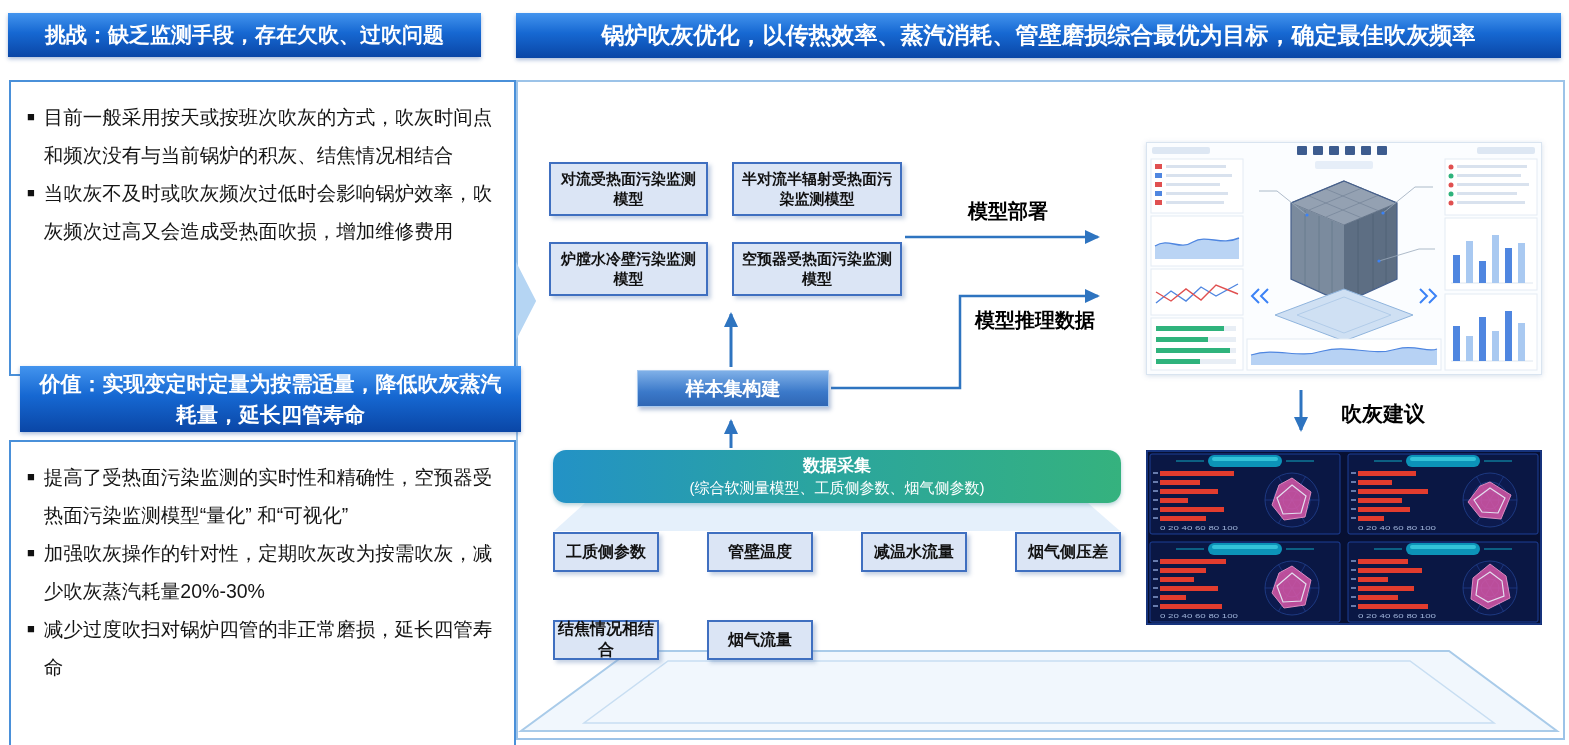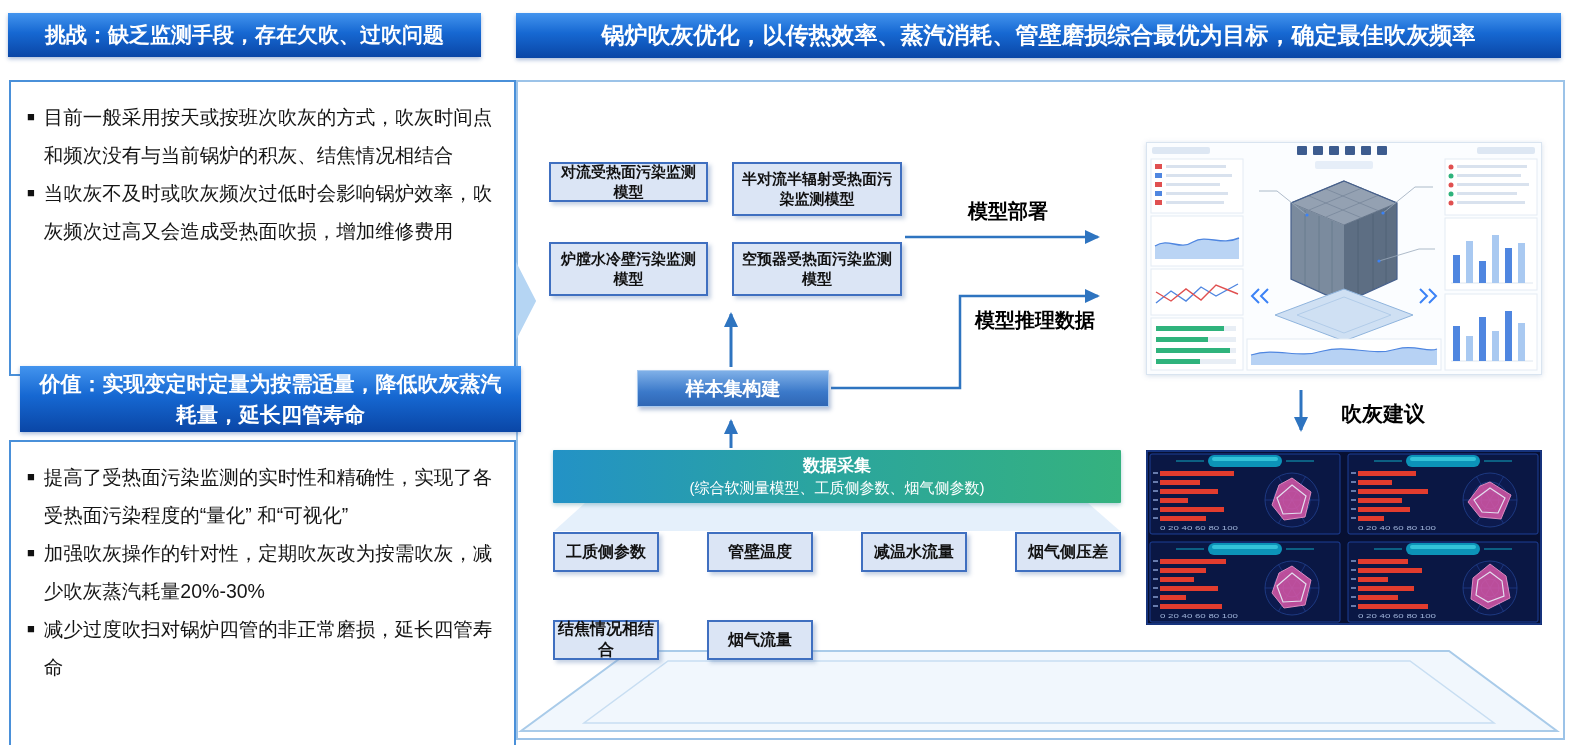--- a/index.html
+++ b/index.html
@@ -31,41 +31,41 @@
     position:absolute;left:516px;top:80px;width:1045px;height:656px;
     background:#ffffff;border:2px solid #9cc3e8;z-index:0;
   }
 
   .model-box{
     position:absolute;z-index:2;background:#dbe5f5;border:2px solid #3f6fc0;
     display:flex;align-items:center;justify-content:center;text-align:center;
     font-weight:bold;font-size:15px;color:#111;line-height:1.35;padding:3px 8px;box-sizing:border-box;
     box-shadow:3px 3px 4px rgba(110,140,185,.4);
   }
-  #model-1{left:549px;top:162px;width:159px;height:40px;}
+  #model-1{left:549px;top:162px;width:159px;height:54px;}
   #model-2{left:732px;top:162px;width:170px;height:54px;}
   #model-3{left:549px;top:242px;width:159px;height:54px;}
   #model-4{left:732px;top:242px;width:170px;height:54px;}
 
   .flow-label{position:absolute;z-index:2;font-weight:bold;font-size:20px;color:#000;text-align:center;}
   #label-deploy{left:935px;top:198px;width:146px;}
   #label-inference{left:950px;top:307px;width:170px;}
   #label-suggestion{left:1318px;top:400px;width:130px;font-size:21px;}
 
   #sample-box{
     position:absolute;z-index:2;left:637px;top:370px;width:192px;height:37px;
     display:flex;align-items:center;justify-content:center;color:#fff;font-weight:bold;font-size:19px;
     background:linear-gradient(180deg,#7fb0e8 0%,#3b79c9 60%,#2f66b4 100%);
     border:1px solid #a9c9ee;box-shadow:2px 3px 4px rgba(90,120,170,.45);box-sizing:border-box;
   }
 
   #data-banner{
     position:absolute;z-index:2;left:553px;top:450px;width:568px;height:53px;
     display:flex;flex-direction:column;justify-content:center;
-    color:#fff;text-align:center;border-radius:1px;
+    color:#fff;text-align:center;border-radius:13px;
     background:linear-gradient(90deg,#2392c6 0%,#2aa4a0 45%,#35b27e 100%);
     box-shadow:0 2px 4px rgba(40,120,140,.35);
   }
   #data-banner .db-title{font-size:17px;font-weight:bold;line-height:1.4;}
   #data-banner .db-sub{font-size:15px;line-height:1.35;}
 
   #param-grid{
     position:absolute;z-index:2;left:553px;top:532px;width:568px;
     display:grid;grid-template-columns:repeat(4,1fr);grid-auto-rows:40px;column-gap:15px;row-gap:12px;gap:48px;
   }
@@ -100,21 +100,21 @@
   </div>
 </div>
 
 <div class="banner" id="value-banner">
   <span>价值：实现变定时定量为按需适量，降低吹灰蒸汽耗量，延长四管寿命</span>
 </div>
 
 <div class="info-box" id="value-box">
   <div class="bullet-item">
     <span class="bullet">■</span>
-    <span class="bullet-text">提高了受热面污染监测的实时性和精确性，实现了各受热面污染程度的“量化” 和“可视化”</span>
+    <span class="bullet-text">提高了受热面污染监测的实时性和精确性，空预器受热面污染监测模型“量化” 和“可视化”</span>
   </div>
   <div class="bullet-item">
     <span class="bullet">■</span>
     <span class="bullet-text">加强吹灰操作的针对性，定期吹灰改为按需吹灰，减少吹灰蒸汽耗量20%-30%</span>
   </div>
   <div class="bullet-item">
     <span class="bullet">■</span>
     <span class="bullet-text">减少过度吹扫对锅炉四管的非正常磨损，延长四管寿命</span>
   </div>
 </div>

